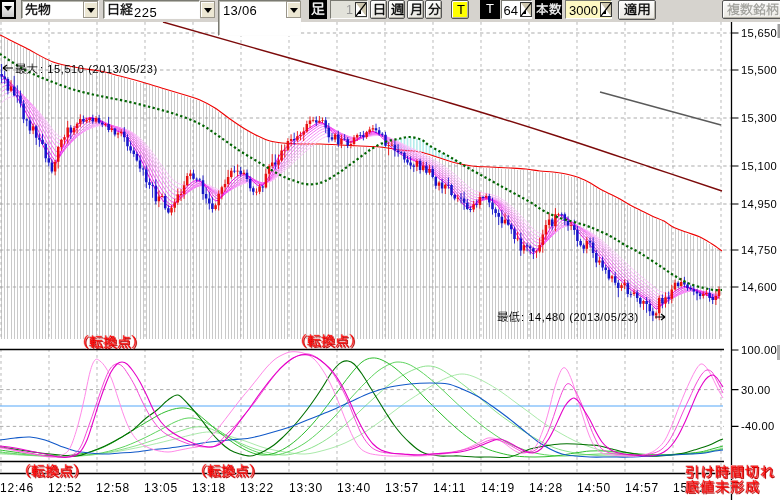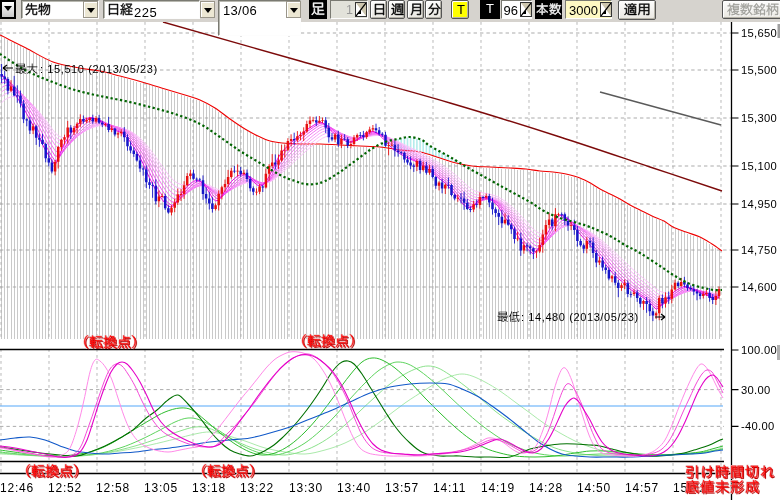--- a/index.html
+++ b/index.html
@@ -284,21 +284,21 @@
         </svg>
       </div>
     </div>
     <div style="position:absolute;left:451px;top:0;width:18px;height:19px;background:#ffff00;border:1px solid #555;border-radius:2px;box-shadow:inset 1px 1px 0 #fff,inset -1px -1px 0 #b5b2a8;">
       <span style="position:absolute;left:5px;top:1px;font:13px 'Liberation Sans',sans-serif;color:#000">T</span>
     </div>
     <div style="position:absolute;left:480px;top:0;width:20px;height:19px;background:#000">
       <span style="position:absolute;left:6px;top:1px;font:13px 'Liberation Sans',sans-serif;color:#fff">T</span>
     </div>
     <div style="position:absolute;left:501px;top:0;width:31px;height:19px;background:#fff;border:1px solid;border-color:#7a7a72 #fdfdfd #fdfdfd #7a7a72">
-      <span style="position:absolute;right:13px;top:2px;font:13px 'Liberation Sans',sans-serif">96</span>
+      <span style="position:absolute;right:13px;top:2px;font:13px 'Liberation Sans',sans-serif">64</span>
     </div>
     <div style="position:absolute;left:520px;top:2px;width:12px;height:15px;background:#fff;border:1px solid #333">
       <svg width="10" height="13" style="display:block">
         <path d="M0,0H10V13Z" fill="#cdc6ae"></path>
         <path d="M0,13L10,0" stroke="#000" stroke-width="1.3"></path>
         <path d="M1,11l4,-4v4Z" fill="#000"></path>
       </svg>
     </div>
     <div style="position:absolute;left:535px;top:0;width:27px;height:19px;background:#000">
       <div style="position:absolute;left:1px;top:3px;width:26px;height:14px">

